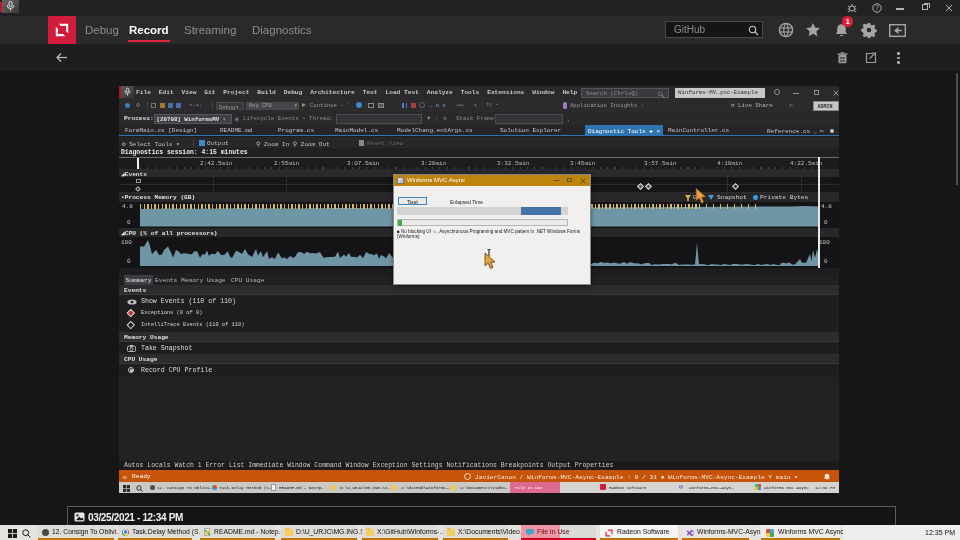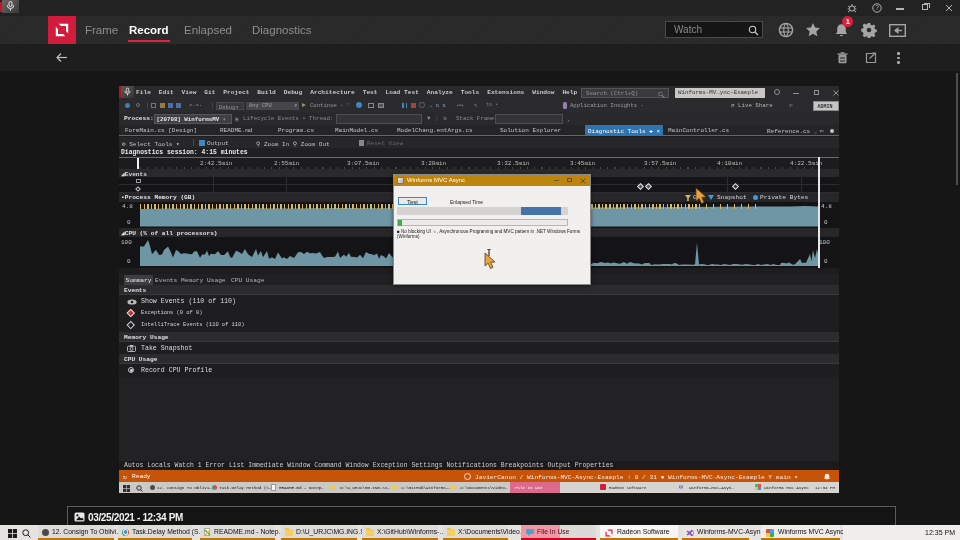--- a/index.html
+++ b/index.html
@@ -46,28 +46,28 @@
 </div>
 
 <div class="abs" style="left:0;top:16px;width:960px;height:28px;background:#2c2b2b;background-image:repeating-linear-gradient(135deg,rgba(0,0,0,0.05) 0,rgba(0,0,0,0.05) 2px,transparent 2px,transparent 5px);">
 
   <div class="abs" style="left:48px;top:0;width:28px;height:28px;background:#d21c3c;">
     <svg class="abs" style="left:6px;top:6px;" width="16" height="16" viewBox="0 0 16 16">
       <path d="M4.7 1.8 H14.2 V11.3 L12 9.1 V4 H6.9 Z" fill="#fff"></path>
       <path d="M1.8 4.7 L4 6.9 V12 H9.1 L11.3 14.2 H1.8 Z" fill="#fff"></path>
     </svg>
   </div>
-  <div class="abs" style="left:85px;top:8px;font-size:11.5px;color:#8f8d8d;">Frame</div>
+  <div class="abs" style="left:85px;top:8px;font-size:11.5px;color:#8f8d8d;">Debug</div>
   <div class="abs" style="left:129px;top:8px;font-size:11.5px;color:#ffffff;font-weight:bold;">Record</div>
   <div class="abs" style="left:128px;top:23.5px;width:42px;height:2.5px;background:#e0243c;"></div>
-  <div class="abs" style="left:184px;top:8px;font-size:11.5px;color:#8f8d8d;">Enlapsed</div>
+  <div class="abs" style="left:184px;top:8px;font-size:11.5px;color:#8f8d8d;">Streaming</div>
   <div class="abs" style="left:252px;top:8px;font-size:11.5px;color:#8f8d8d;">Diagnostics</div>
 
   <div class="abs" style="left:665px;top:5px;width:98px;height:17px;background:#161515;border:1px solid #4b4a4a;">
-    <div class="abs" style="left:8px;top:2px;font-size:10px;color:#8a8888;">Watch</div>
+    <div class="abs" style="left:8px;top:2px;font-size:10px;color:#8a8888;">GitHub</div>
     <svg class="abs" style="left:82px;top:3px;" width="11" height="11" viewBox="0 0 11 11">
       <circle cx="4.5" cy="4.5" r="3.2" fill="none" stroke="#cccccc" stroke-width="1.1"></circle>
       <line x1="7" y1="7" x2="10" y2="10" stroke="#cccccc" stroke-width="1.1"></line>
     </svg>
   </div>
 
   <svg class="abs" style="left:778px;top:6px;" width="16" height="16" viewBox="0 0 16 16">
     <circle cx="8" cy="8" r="6.6" fill="none" stroke="#a6a4a4" stroke-width="1.4"></circle>
     <path d="M8 1.4 c-3 2.2 -3 11 0 13.2 c3 -2.2 3 -11 0 -13.2z" fill="none" stroke="#a6a4a4" stroke-width="1.1"></path>
     <line x1="1.6" y1="6" x2="14.4" y2="6" stroke="#a6a4a4" stroke-width="1.1"></line>

